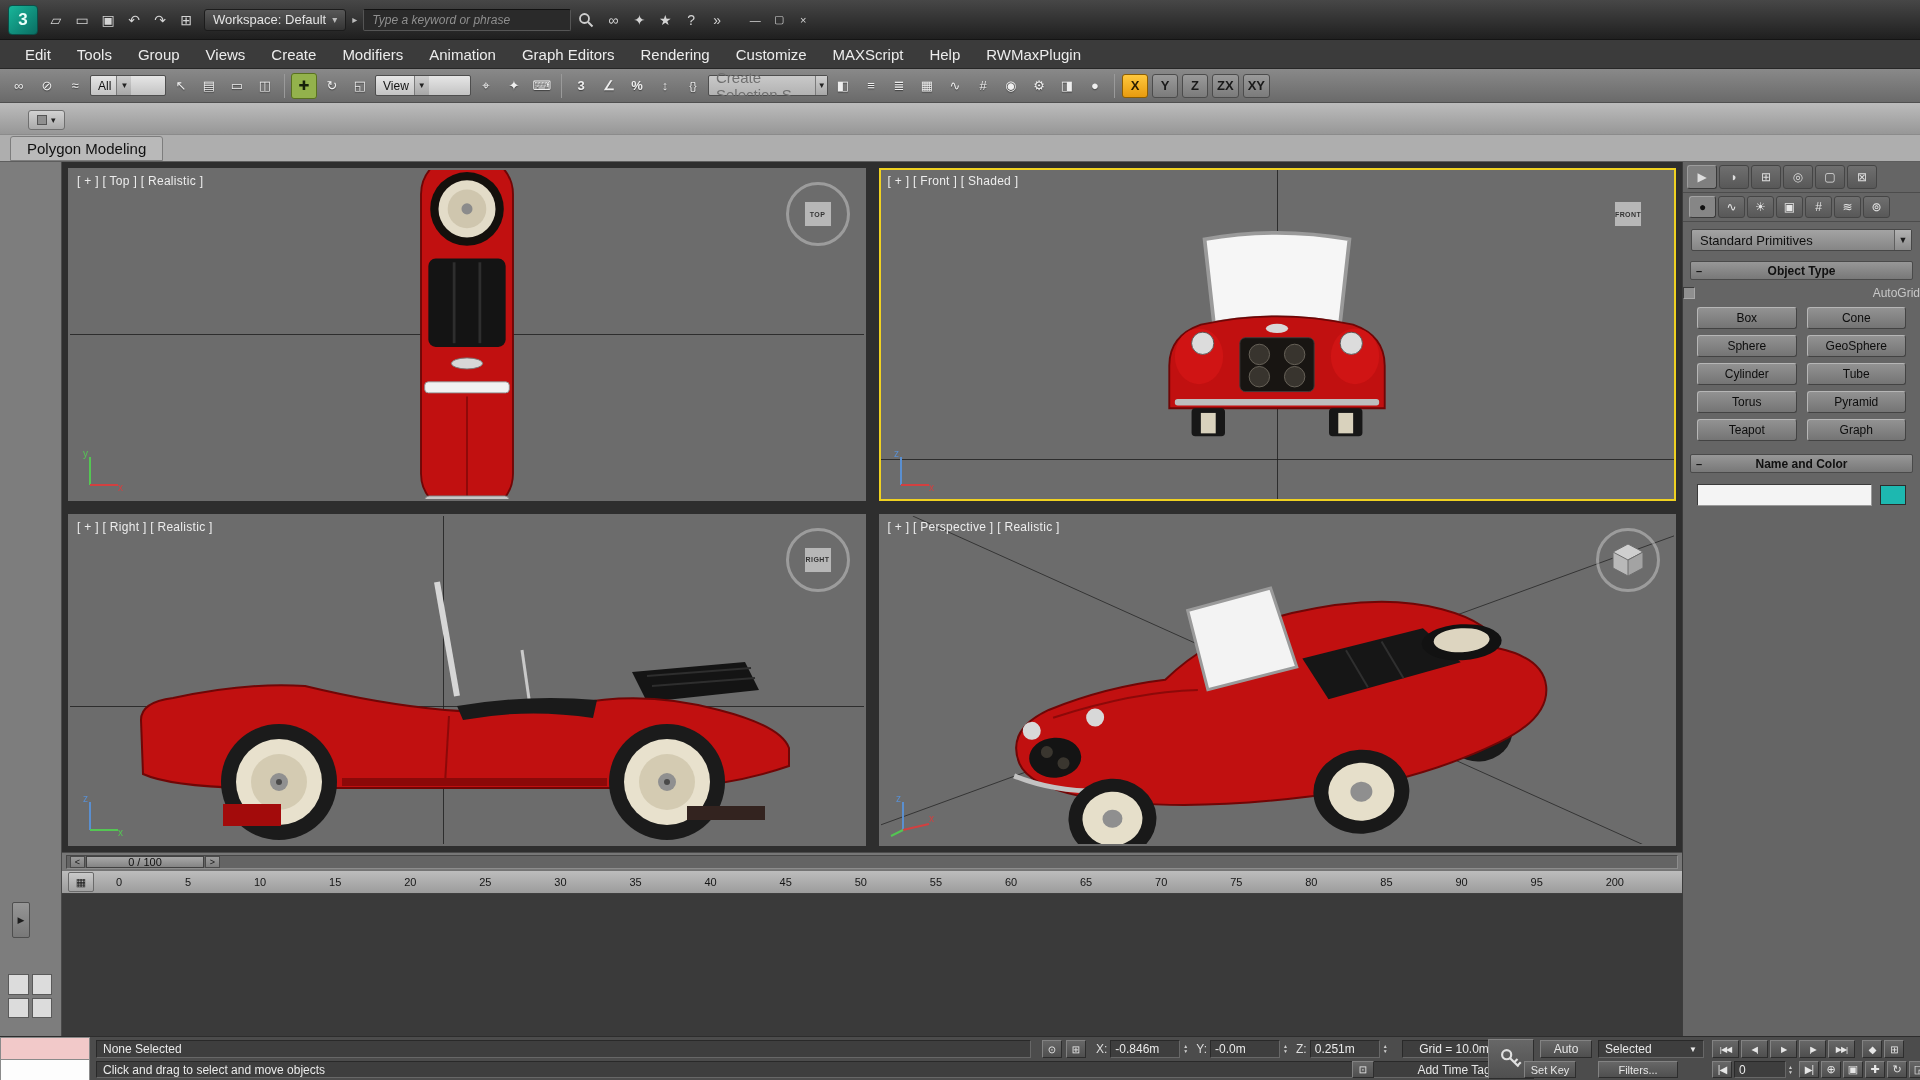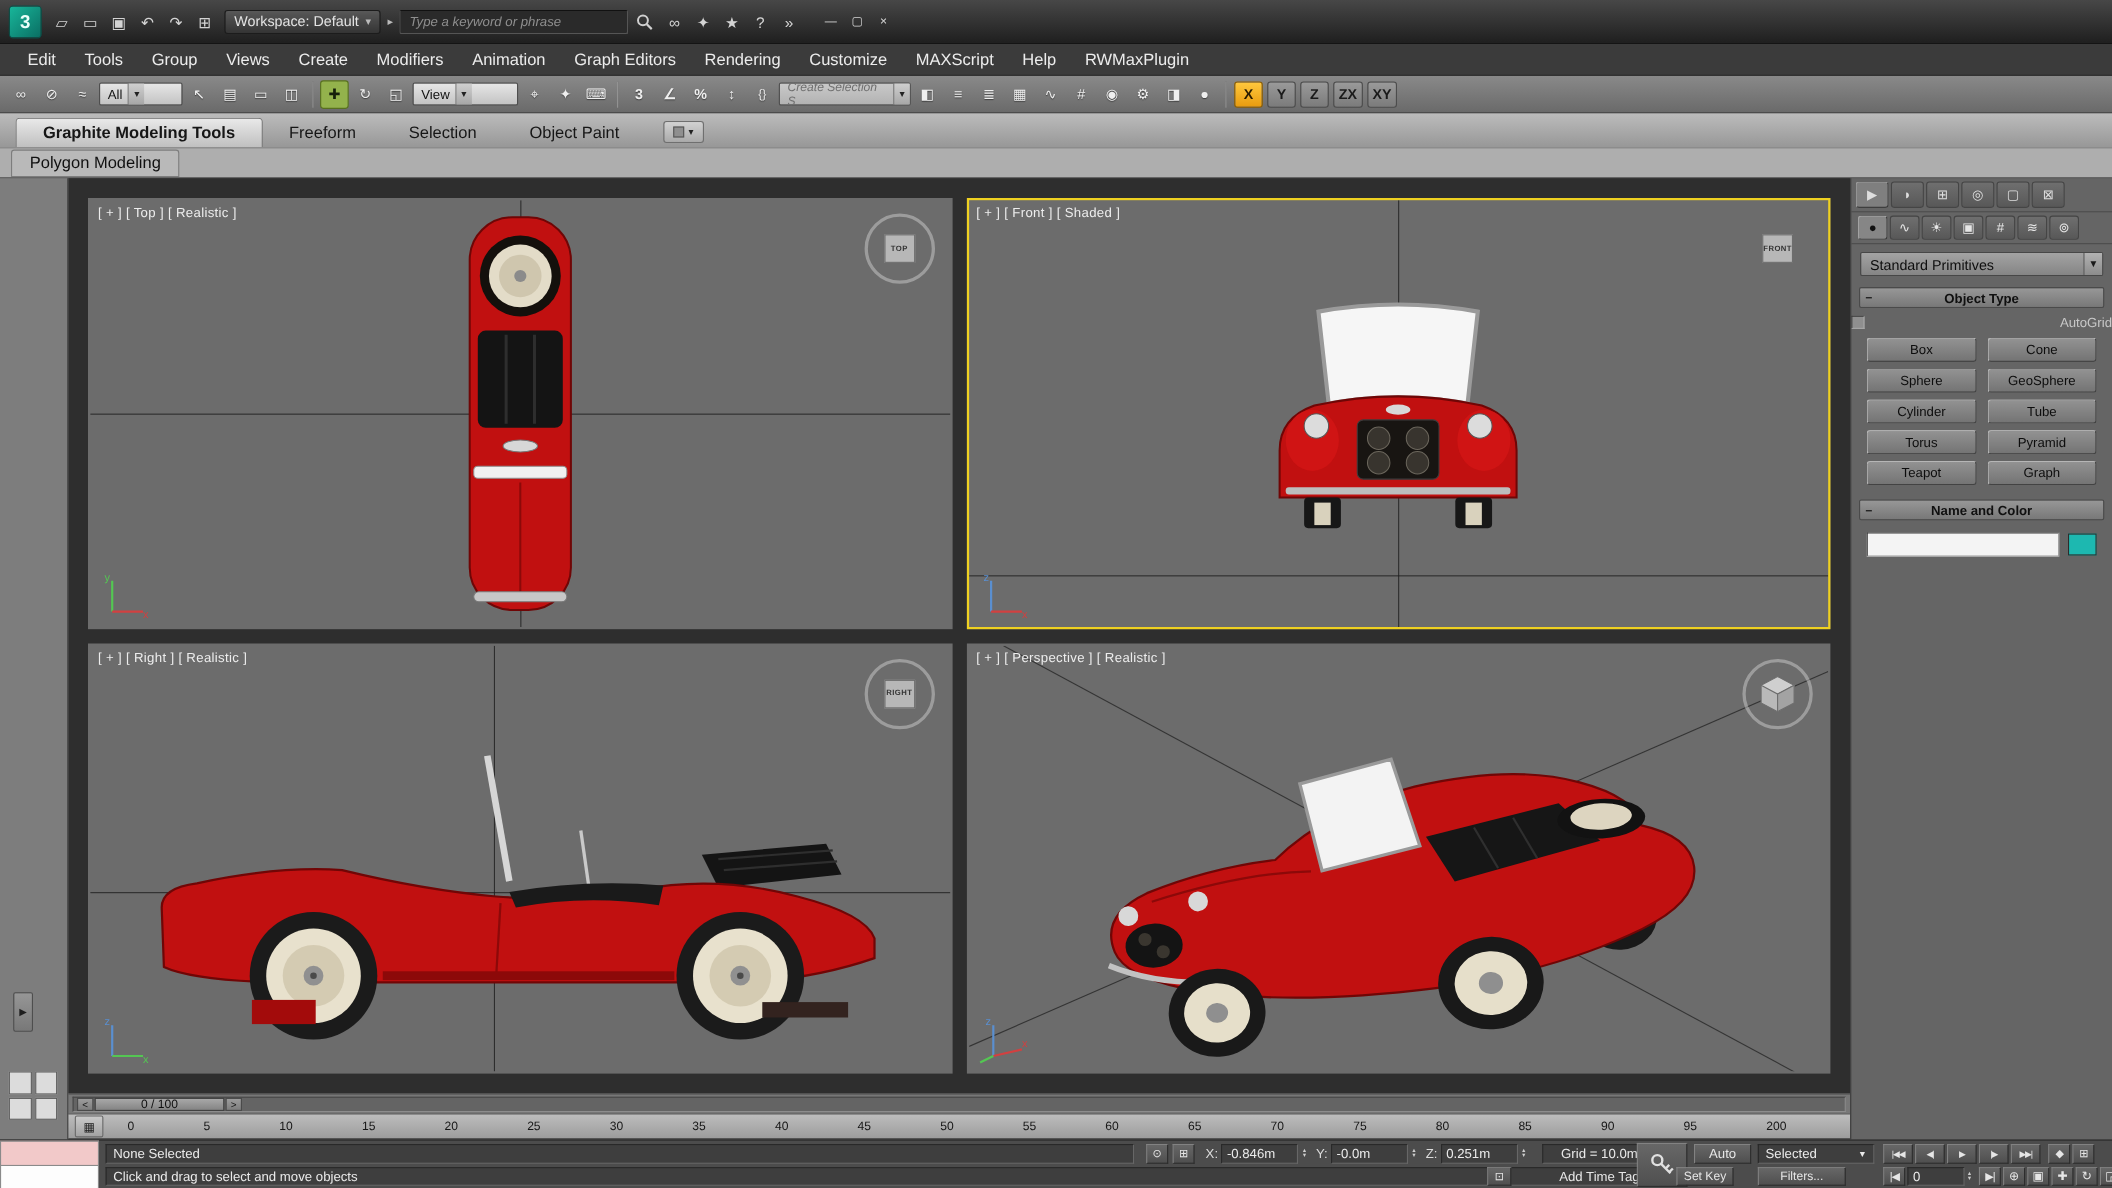--- a/index.html
+++ b/index.html
@@ -62,22 +62,22 @@
 
 .main{height:874px;display:flex}
 .left-strip{width:62px;background:#7d7d7d;border-right:1px solid #4a4a4a;position:relative}
 .flyout-btn{position:absolute;left:12px;bottom:98px;width:18px;height:36px;background:linear-gradient(#969696,#787878);
   border:1px solid #4e4e4e;border-radius:2px;color:#1d1d1d;font-size:9px;display:flex;align-items:center;justify-content:center}
 .layout-grid{position:absolute;left:8px;bottom:18px;width:44px;height:44px;display:grid;
   grid-template-columns:1fr 1fr;gap:3px}
 .layout-grid span{background:#dcdcdc;border:1px solid #5a5a5a}
 
 .center-col{flex:1;display:flex;flex-direction:column}
-.viewports{height:832px;background:#2e2e2e;display:grid;grid-template-columns:1fr 1fr;grid-template-rows:1fr 1fr;
-  gap:13px;padding:18px}
+.viewports{height:690px;background:#2e2e2e;display:grid;grid-template-columns:1fr 1fr;grid-template-rows:1fr 1fr;
+  gap:13px;padding:6px}
 .viewport{position:relative;background:#6c6c6c;overflow:hidden;border:2px solid transparent}
 .viewport.active{border-color:#efd121}
 .vp-label{position:absolute;top:4px;left:7px;font-size:12px;color:#ededed;z-index:5;letter-spacing:.3px}
 .vline{position:absolute;top:0;bottom:0;width:1px;background:#1e1e1e;opacity:.8}
 .hline{position:absolute;left:0;right:0;height:1px;background:#1e1e1e;opacity:.8}
 .pgrid{position:absolute;inset:0;width:100%;height:100%}
 .car{position:absolute;left:50%;top:50%;transform:translate(-50%,-50%);z-index:2}
 .vcube{position:absolute;top:12px;right:14px;width:64px;height:64px;display:flex;align-items:center;justify-content:center;z-index:4}
 .vcube.ring{border:3px solid rgba(215,215,215,.45);border-radius:50%}
 .vcube-face{width:28px;height:26px;background:#b7b7b7;border:1px solid #6d6d6d;color:#333;
@@ -252,21 +252,21 @@
     <span class="tico" style="font-weight:bold">3</span>
         <span class="tico" style="font-weight:bold">∠</span>
         <span class="tico" style="font-weight:bold">%</span>
         <span class="tico" style="font-weight:bold">↕</span>
       </span>
     <span class="tb-icons">
 
     <span class="tico" style="font-size:11px">{}</span>
       </span>
     <div class="combo dis" style="width:120px">
-      <span style="font-size:11px;font-style:italic">Create Selection S</span>
+      <span style="font-size:15px;">Create Selection S</span>
       <span class="arr">▼</span>
     </div>
     <span class="tb-icons">
 
     <span class="tico">◧</span>
         <span class="tico">≡</span>
         <span class="tico">≣</span>
         <span class="tico">▦</span>
         <span class="tico">∿</span>
         <span class="tico">#</span>
@@ -280,27 +280,20 @@
 
     <span class="axis-btn active">X</span>
         <span class="axis-btn">Y</span>
         <span class="axis-btn">Z</span>
         <span class="axis-btn">ZX</span>
         <span class="axis-btn">XY</span>
       </span>
   </div>
 
   <div class="ribbon-tabs">
-    <div class="rtabs">
-
-    <span class="rtab active">Graphite Modeling Tools</span>
-        <span class="rtab">Freeform</span>
-        <span class="rtab">Selection</span>
-        <span class="rtab">Object Paint</span>
-      </div>
     <span class="ribbon-more">
       <span class="sq"></span>
       <span>▾</span>
     </span>
   </div>
   <div class="ribbon-sub">
     <span class="ptab">Polygon Modeling</span>
   </div>
 
   <div class="main">

